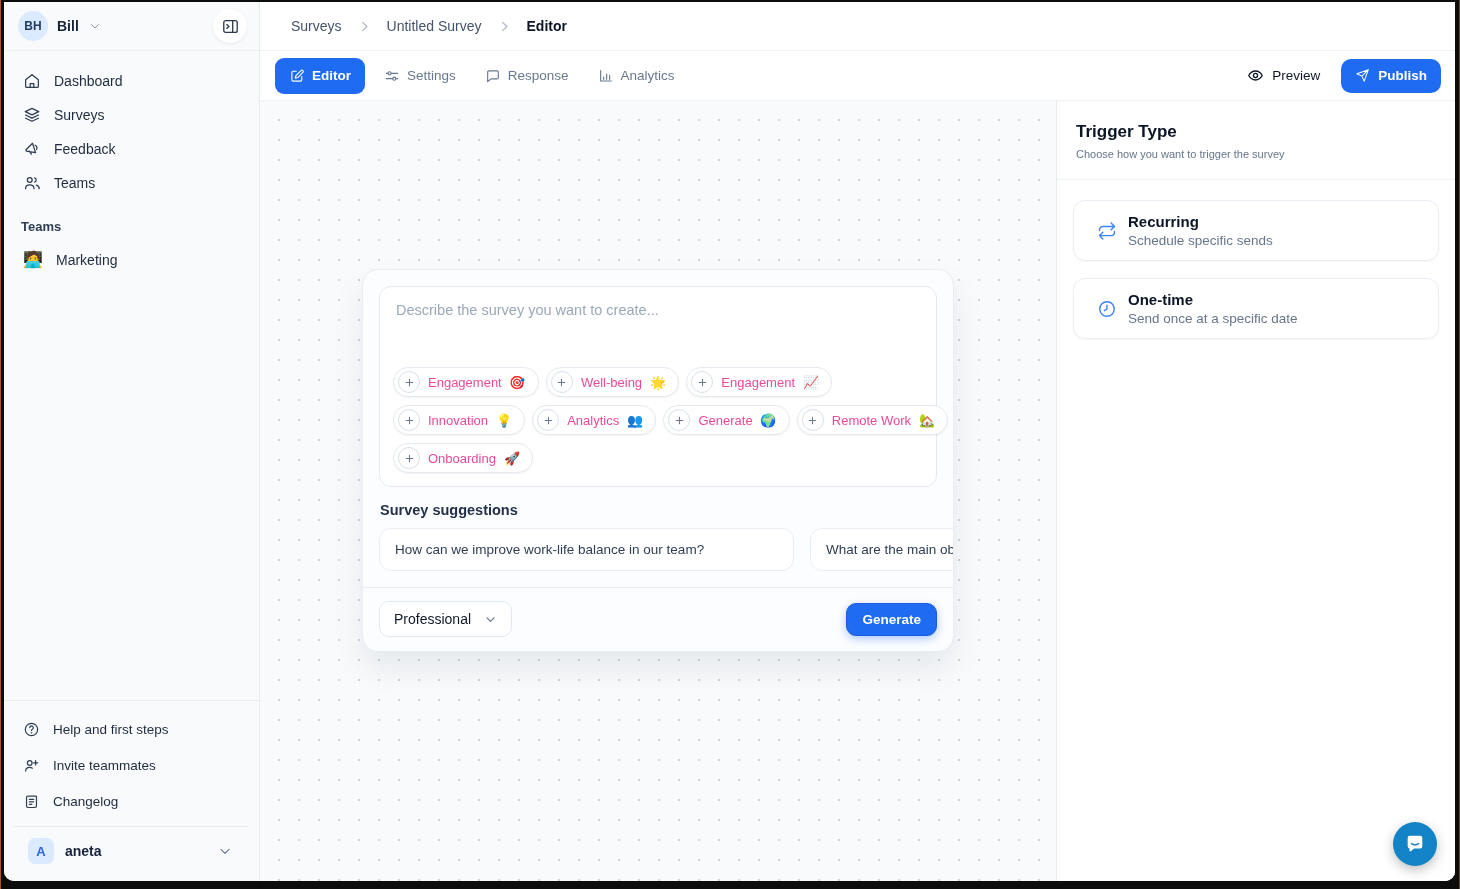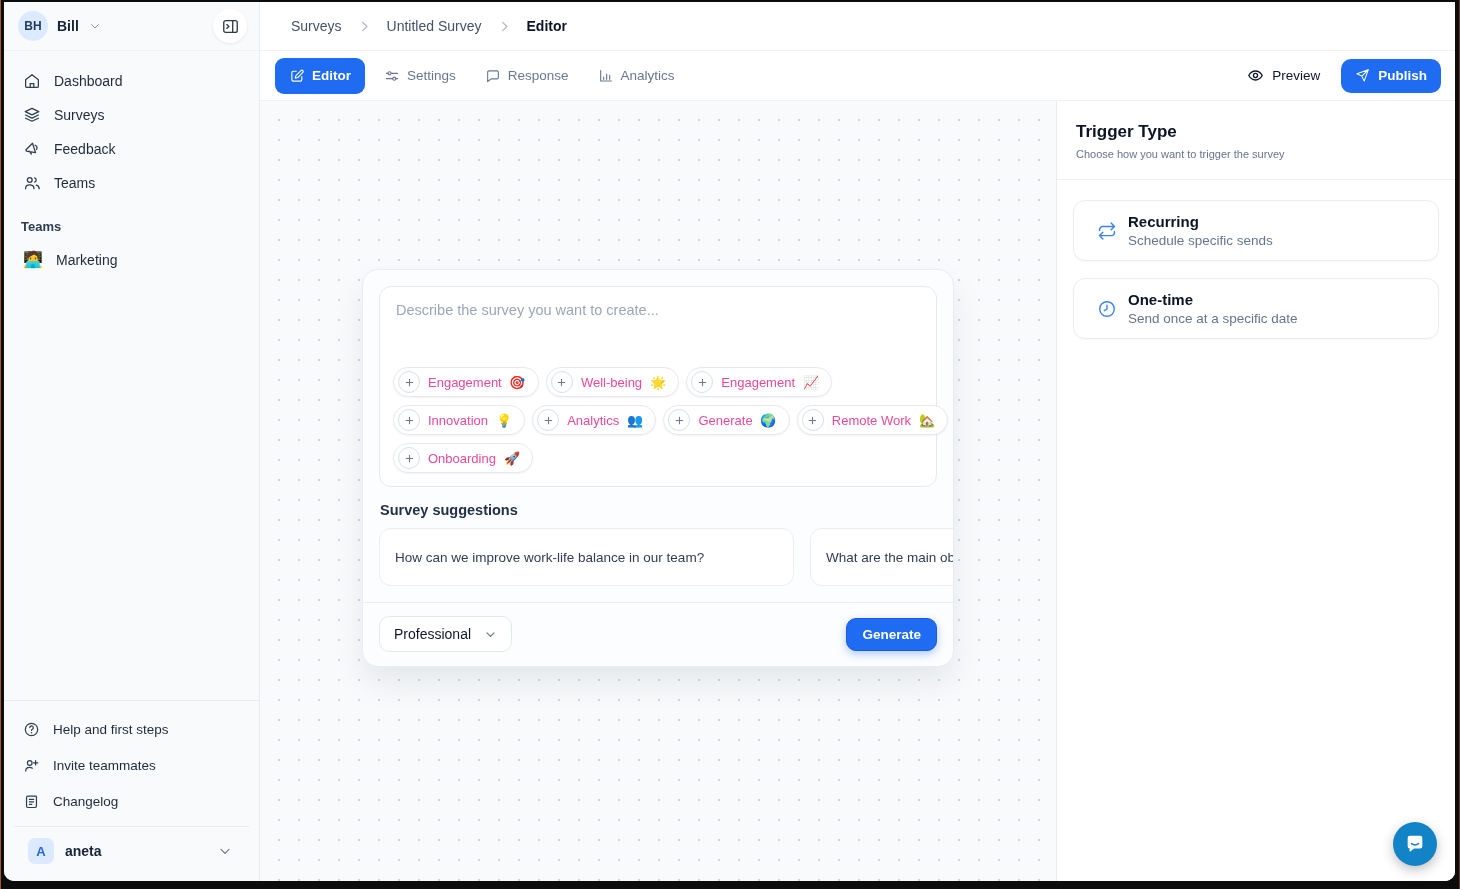--- a/index.html
+++ b/index.html
@@ -75,21 +75,21 @@
   .prompt-input::placeholder { color:#9aa7b7; }
   .chips { position:absolute; left:13px; right:13px; bottom:13px; display:flex; flex-direction:column; gap:8px; }
   .chip-row { display:flex; gap:7px; }
   .chip { display:flex; align-items:center; gap:8px; height:30px; padding:0 12px 0 4px; background:#fff; border:1px solid #e4e9f0; border-radius:999px; box-shadow:0 1px 2px rgba(15,23,42,.05); font-size:13px; color:#ec4899; font-family:inherit; cursor:pointer; white-space:nowrap; }
   .chip .plus { width:22px; height:22px; border-radius:50%; border:1px solid #d9e0e9; display:flex; align-items:center; justify-content:center; color:#6b7a8e; flex-shrink:0; }
   .chip .plus svg { width:11px; height:11px; }
   .chip-emoji { font-size:13px; }
 
   .sugg-title { margin:15px 1px 10px; font-size:14.5px; font-weight:600; color:#22304a; }
   .sugg-row { display:flex; gap:16px; width:max-content; }
-  .sugg-card { flex-shrink:0; width:415px; height:58px; background:#fff; border:1px solid #e8edf3; border-radius:12px; padding:11px 15px; font-size:13.5px; color:#2f3e52; text-align:left; font-family:inherit; cursor:pointer; }
+  .sugg-card { flex-shrink:0; width:415px; height:43px; background:#fff; border:1px solid #e8edf3; border-radius:12px; padding:11px 15px; font-size:13.5px; color:#2f3e52; text-align:left; font-family:inherit; cursor:pointer; }
 
   .composer-footer { margin:16px -16px 0; padding:13px 16px 0; border-top:1px solid #eaeef4; display:flex; align-items:center; justify-content:space-between; }
   .tone-select { display:flex; align-items:center; gap:13px; background:#fff; border:1px solid #e2e8f0; border-radius:10px; padding:9px 14px; font-size:14px; color:#101828; font-family:inherit; cursor:pointer; }
   .tone-select svg { width:13px; height:13px; color:#64748b; }
   .generate-btn { background:var(--accent,#1f6bf1); border:1px solid var(--accent-deep,#1c5ae0); color:#fff; font-size:13.5px; font-weight:600; border-radius:10px; padding:8px 15px; font-family:inherit; box-shadow:0 3px 8px rgba(31,107,241,.35); cursor:pointer; }
 
   
   .panel { width:399px; flex-shrink:0; border-left:1px solid #e7ecf1; background:#fff; display:flex; flex-direction:column; }
   .panel-header { padding:21px 24px 19px 19px; border-bottom:1px solid #eef2f6; }
   .panel-title { font-size:17px; font-weight:700; color:#0b1526; }

